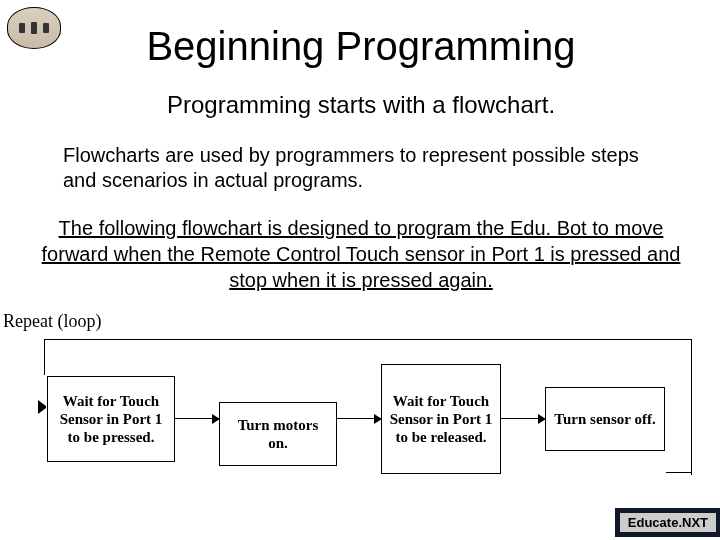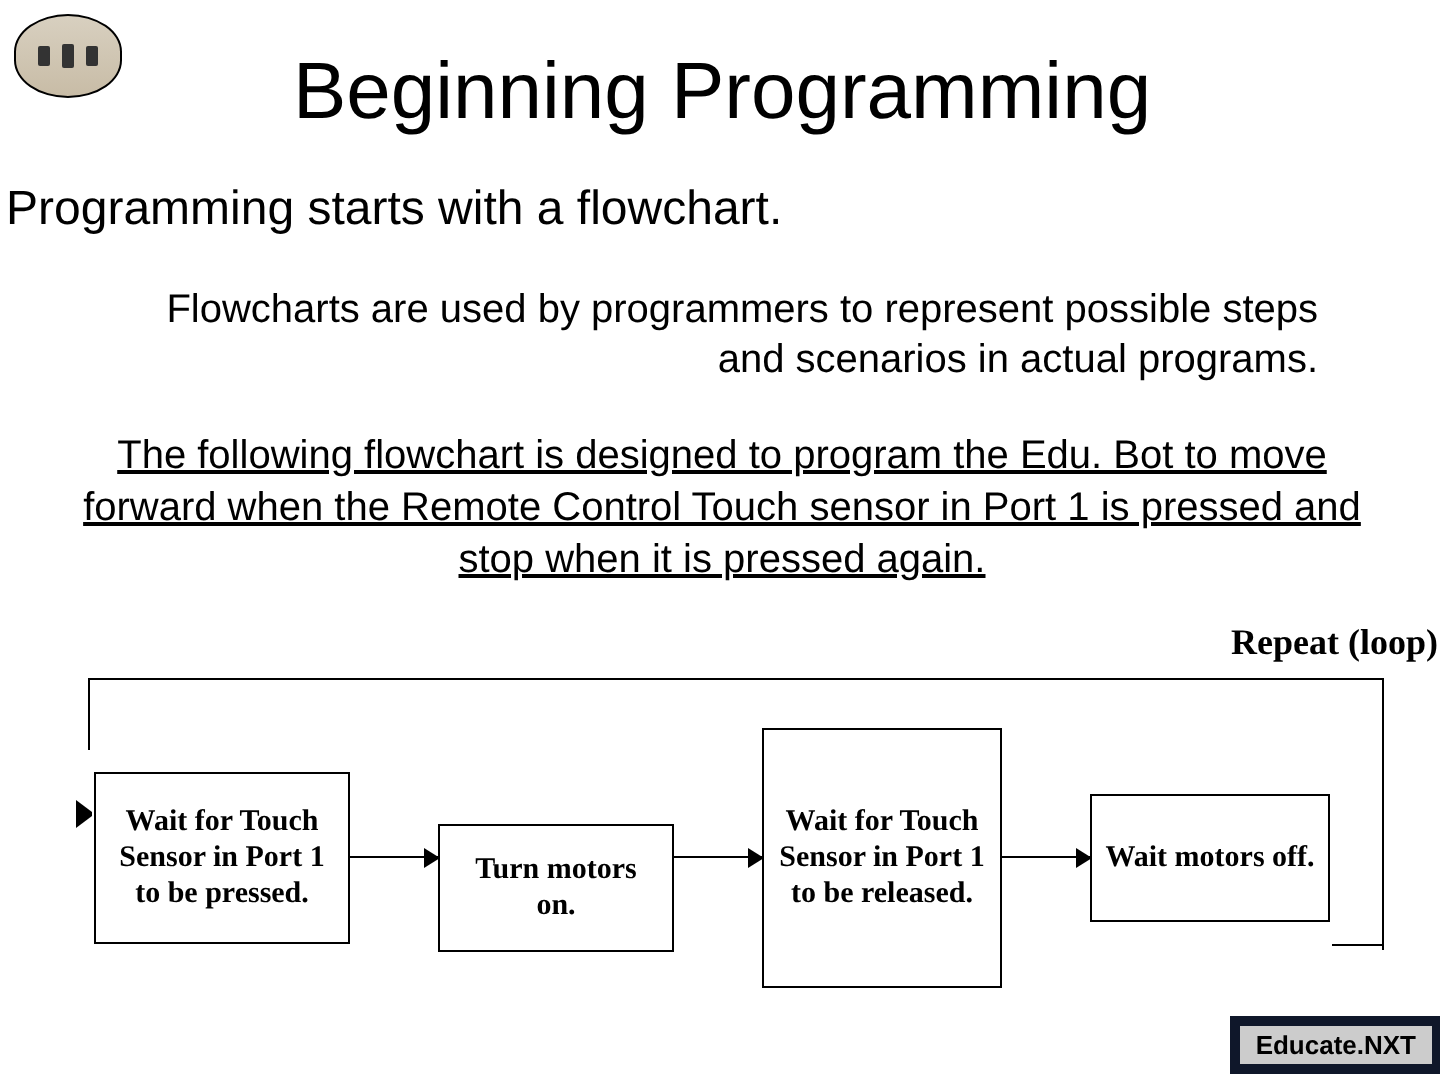--- a/index.html
+++ b/index.html
@@ -26,40 +26,41 @@
   }
   .logo .peg { width: 6px; height: 10px; background: #333; border-radius: 1px; }
   .logo .peg.mid { height: 12px; }
   .title {
     text-align: center;
     font-size: 40px;
     font-weight: 400;
     padding-top: 22px;
   }
   .sub1 {
+    text-align: center;
     font-size: 24px;
     margin-top: 20px;
   }
   .sub2 {
-    text-align: right;
+    text-align: left;
     font-size: 20px;
     margin: 22px 60px 0;
     line-height: 1.25;
   }
   .sub3 {
     text-align: center;
     font-size: 20px;
     margin: 20px 28px 0;
     line-height: 1.3;
     text-decoration: underline;
   }
   .loop-label {
-    text-align: right;
+    text-align: left;
     font-family: "Times New Roman", Times, serif;
-    font-weight: bold;
+    font-weight: normal;
     font-size: 18px;
     margin-top: 16px;
   }
   .flow {
     position: relative;
     margin: 6px 28px 0;
     height: 160px;
   }
   .loop-top {
     position: absolute;
@@ -110,21 +111,21 @@
     text-align: center;
     display: flex;
     align-items: center;
     justify-content: center;
     padding: 8px 6px;
     line-height: 1.2;
     background: #fff;
   }
   .b0 { width: 128px; height: 86px; }
   .b1 { width: 118px; height: 64px; margin-top: 30px; }
-  .b2 { width: 120px; height: 130px; }
+  .b2 { width: 120px; height: 110px; }
   .b3 { width: 120px; height: 64px; }
   .conn {
     flex: 1;
     height: 0;
     border-top: 1.5px solid #000;
     position: relative;
   }
   .conn::after {
     content: "";
     position: absolute;
@@ -165,17 +166,17 @@
   <div class="loop-bottom-right"></div>
   <div class="loop-bottom"></div>
   <div class="arrow-in"></div>
   <div class="boxes">
     <div class="box b0">Wait for Touch Sensor in Port 1 to be pressed.</div>
     <div class="conn"></div>
     <div class="box b1">Turn motors on.</div>
     <div class="conn"></div>
     <div class="box b2">Wait for Touch Sensor in Port 1 to be released.</div>
     <div class="conn"></div>
-    <div class="box b3">Wait motors off.</div>
+    <div class="box b3">Turn sensor off.</div>
   </div>
 </div>
 
 <div class="footer">Educate.NXT</div>
 
 </body></html>

